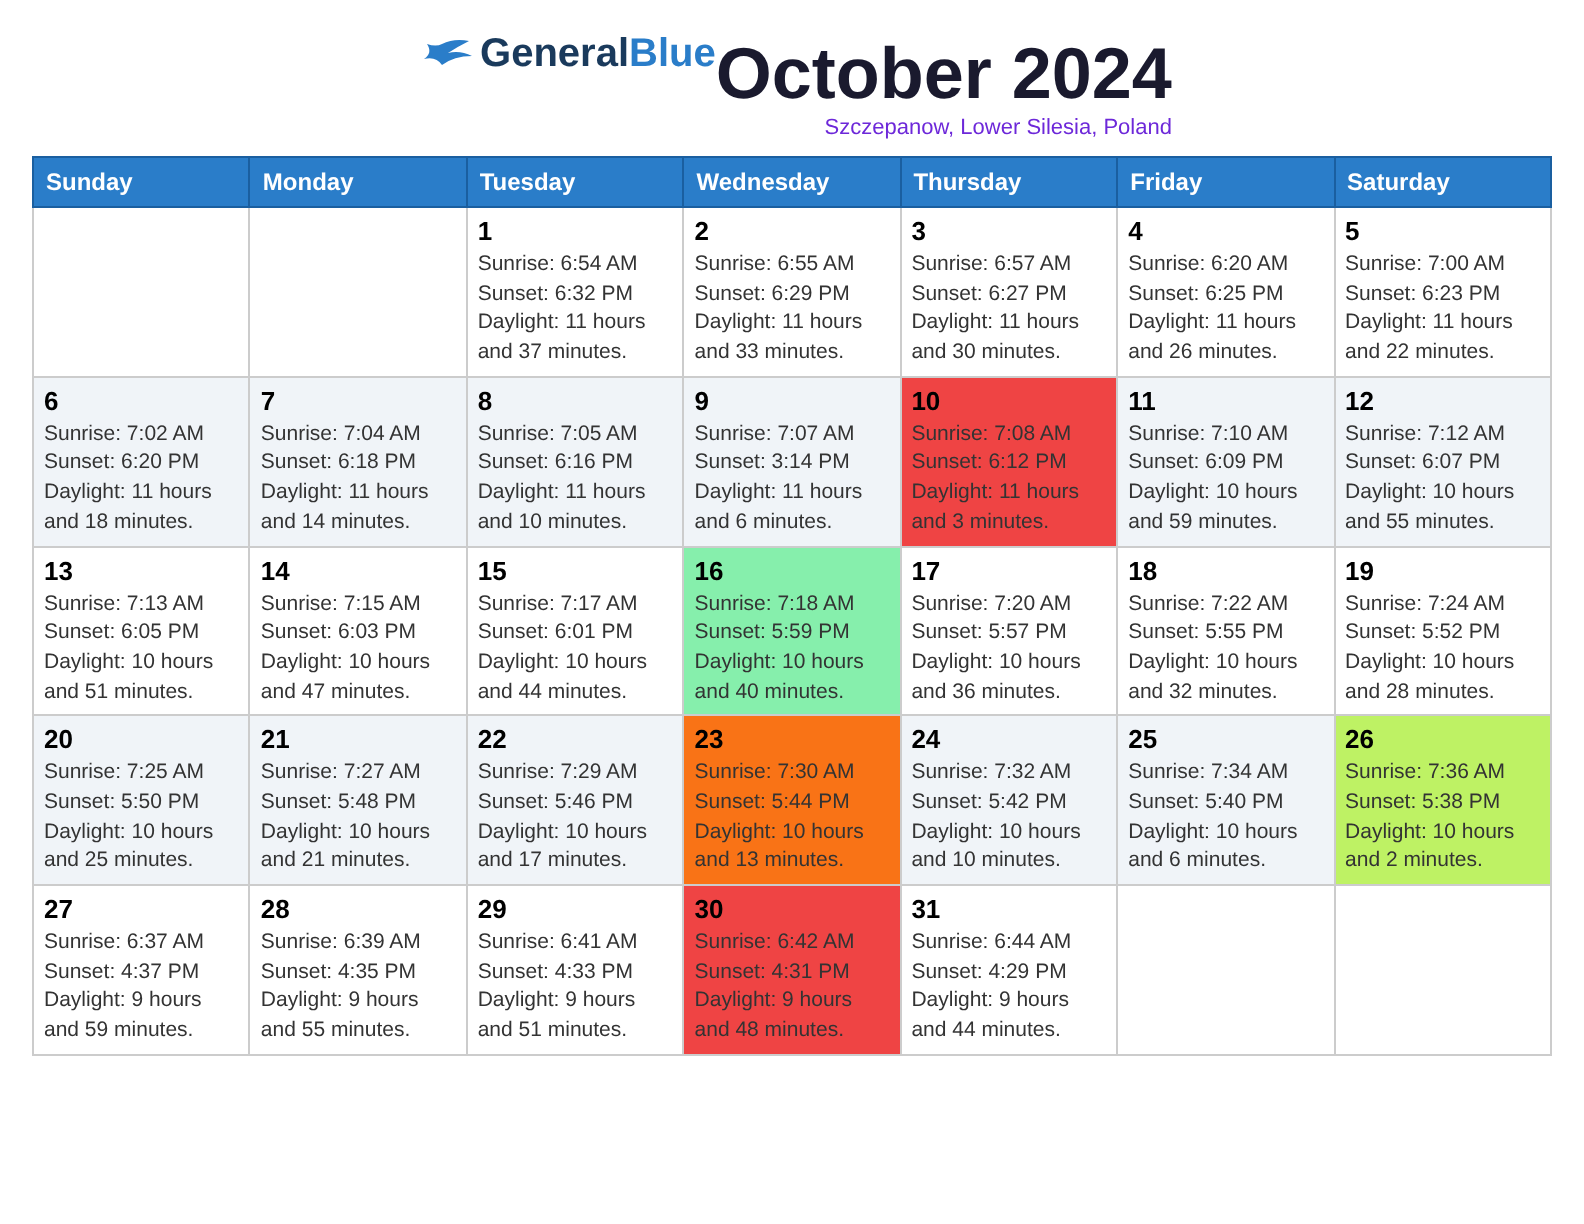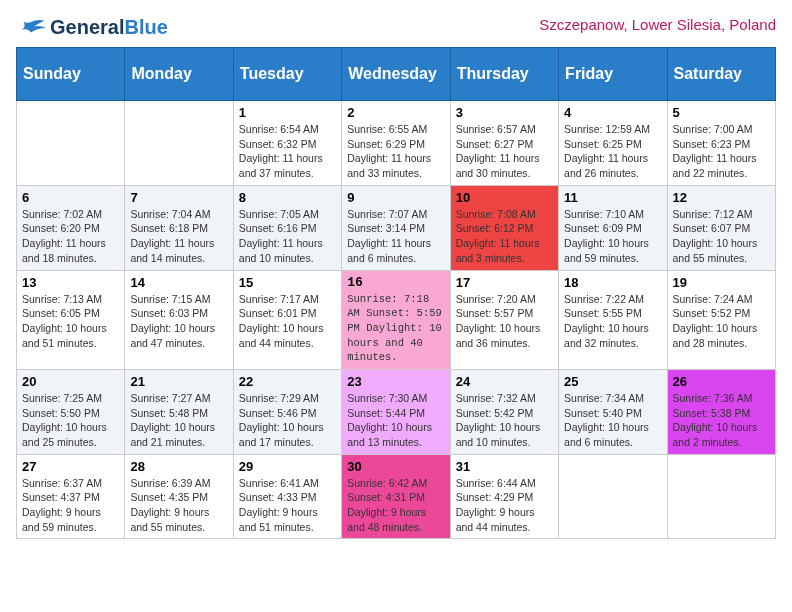--- a/index.html
+++ b/index.html
@@ -5,21 +5,21 @@
     * { box-sizing: border-box; margin: 0; padding: 0; }
     body {
       font-family: Arial, sans-serif;
       background: #fff;
       width: 792px;
       min-height: 612px;
       padding: 16px;
     }
     .header-area {
       display: flex;
-      justify-content: space-between;
+      justify-content: center;
       align-items: flex-start;
       margin-bottom: 8px;
     }
     .logo {
       display: flex;
       flex-direction: column;
       align-items: flex-start;
     }
     .logo-bird {
       width: 30px;
@@ -33,34 +33,34 @@
     }
     .title-area {
       text-align: right;
     }
     .month-title {
       font-size: 36px;
       font-weight: bold;
       color: #1a1a2e;
     }
     .subtitle {
-      font-size: 15px;
-      color: #be185d;
+      font-size: 11px;
+      color: #6d28d9;
     }
     .calendar {
       width: 100%;
       border-collapse: collapse;
       font-size: 11px;
     }
     .calendar th {
       background: #2a7dc9;
       color: #fff;
       text-align: left;
-      padding: 17px 6px;
-      font-size: 16px;
+      padding: 5px 6px;
+      font-size: 12px;
       border: 1px solid #1a5fa0;
     }
     .calendar td {
       border: 1px solid #ccc;
       vertical-align: top;
       padding: 4px 5px;
       width: 108px;
       min-height: 80px;
       background: #fff;
     }
@@ -90,20 +90,21 @@
     <div class="logo-row">
       <svg class="logo-bird" viewBox="0 0 40 24">
         <path d="M20,4 Q28,0 38,2 Q30,6 24,10 Q32,8 40,12 Q28,12 20,18 Q16,12 8,14 Q14,10 10,4 Q16,6 20,4Z" fill="#2a7dc9"></path>
       </svg>
       <span style="font-size:20px;font-weight:bold;color:#1a3a5c;">
         <span style="color:#1a3a5c;">General</span><span style="color:#2a7dc9;">Blue</span>
       </span>
     </div>
   </div>
   <div class="title-area">
+    <div class="month-title">October 2024</div>
     <div class="subtitle">Szczepanow, Lower Silesia, Poland</div>
   </div>
 </div>
 
 <table class="calendar">
   <thead>
     <tr>
       <th>Sunday</th>
       <th>Monday</th>
       <th>Tuesday</th>
@@ -133,21 +134,21 @@
         </td>
         <td style="background: rgb(255, 255, 255);">
           <span class="day-num">3</span>
           <div class="cell-info">Sunrise: 6:57 AM
 Sunset: 6:27 PM
 Daylight: 11 hours
 and 30 minutes.</div>
         </td>
         <td style="background: rgb(255, 255, 255);">
           <span class="day-num">4</span>
-          <div class="cell-info">Sunrise: 12:59 AM
+          <div class="cell-info">Sunrise: 6:20 AM
 Sunset: 6:25 PM
 Daylight: 11 hours
 and 26 minutes.</div>
         </td>
         <td style="background: rgb(255, 255, 255);">
           <span class="day-num">5</span>
           <div class="cell-info">Sunrise: 7:00 AM
 Sunset: 6:23 PM
 Daylight: 11 hours
 and 22 minutes.</div>
@@ -219,21 +220,21 @@
 Daylight: 10 hours
 and 47 minutes.</div>
         </td>
         <td style="background: rgb(255, 255, 255); margin-top: 32px;">
           <span class="day-num">15</span>
           <div class="cell-info">Sunrise: 7:17 AM
 Sunset: 6:01 PM
 Daylight: 10 hours
 and 44 minutes.</div>
         </td>
-        <td style="background: #f9a8d4; font-family: Liberation Mono, monospace;">
+        <td style="background: #86efac;">
           <span class="day-num">16</span>
           <div class="cell-info">Sunrise: 7:18 AM
 Sunset: 5:59 PM
 Daylight: 10 hours
 and 40 minutes.</div>
         </td>
         <td style="background: rgb(255, 255, 255);">
           <span class="day-num">17</span>
           <div class="cell-info">Sunrise: 7:20 AM
 Sunset: 5:57 PM
@@ -270,42 +271,42 @@
 Daylight: 10 hours
 and 21 minutes.</div>
         </td>
         <td style="background: rgb(240, 244, 248);">
           <span class="day-num">22</span>
           <div class="cell-info">Sunrise: 7:29 AM
 Sunset: 5:46 PM
 Daylight: 10 hours
 and 17 minutes.</div>
         </td>
-        <td style="background: #f0abfc;">
+        <td style="background: #f97316;">
           <span class="day-num">23</span>
           <div class="cell-info">Sunrise: 7:30 AM
 Sunset: 5:44 PM
 Daylight: 10 hours
 and 13 minutes.</div>
         </td>
         <td style="background: rgb(240, 244, 248); margin-left: 32px;">
           <span class="day-num">24</span>
           <div class="cell-info">Sunrise: 7:32 AM
 Sunset: 5:42 PM
 Daylight: 10 hours
 and 10 minutes.</div>
         </td>
         <td style="background: rgb(240, 244, 248); margin-top: 24px;">
           <span class="day-num">25</span>
           <div class="cell-info">Sunrise: 7:34 AM
 Sunset: 5:40 PM
 Daylight: 10 hours
 and 6 minutes.</div>
         </td>
-        <td style="background: #d946ef;">
+        <td style="background: #bef264;">
           <span class="day-num">26</span>
           <div class="cell-info">Sunrise: 7:36 AM
 Sunset: 5:38 PM
 Daylight: 10 hours
 and 2 minutes.</div>
         </td>
       </tr>
       <tr>
         <td style="background: rgb(255, 255, 255);">
           <span class="day-num">27</span>
@@ -321,21 +322,21 @@
 Daylight: 9 hours
 and 55 minutes.</div>
         </td>
         <td style="background: rgb(255, 255, 255);">
           <span class="day-num">29</span>
           <div class="cell-info">Sunrise: 6:41 AM
 Sunset: 4:33 PM
 Daylight: 9 hours
 and 51 minutes.</div>
         </td>
-        <td style="background: #ec4899; margin-left: 24px;">
+        <td style="background: #ef4444; margin-left: 24px;">
           <span class="day-num">30</span>
           <div class="cell-info">Sunrise: 6:42 AM
 Sunset: 4:31 PM
 Daylight: 9 hours
 and 48 minutes.</div>
         </td>
         <td style="background: rgb(255, 255, 255);">
           <span class="day-num">31</span>
           <div class="cell-info">Sunrise: 6:44 AM
 Sunset: 4:29 PM

